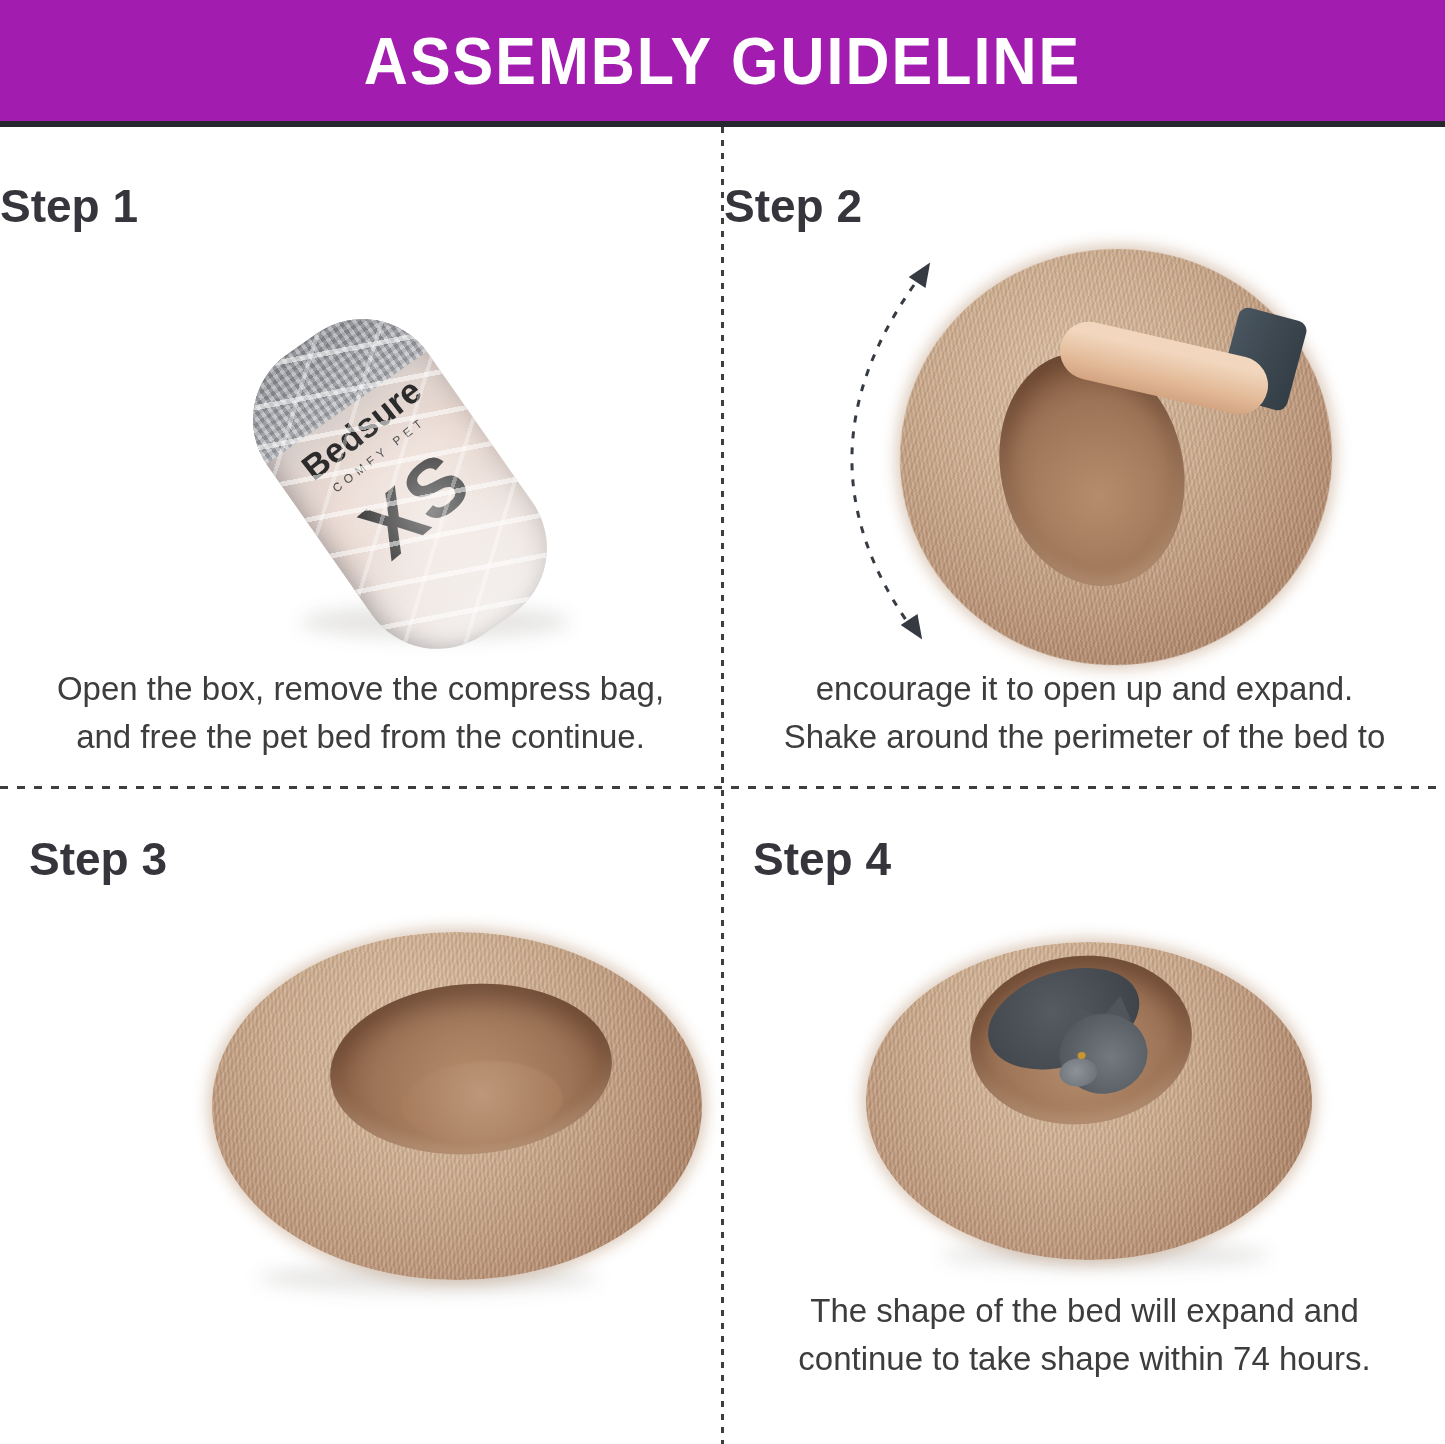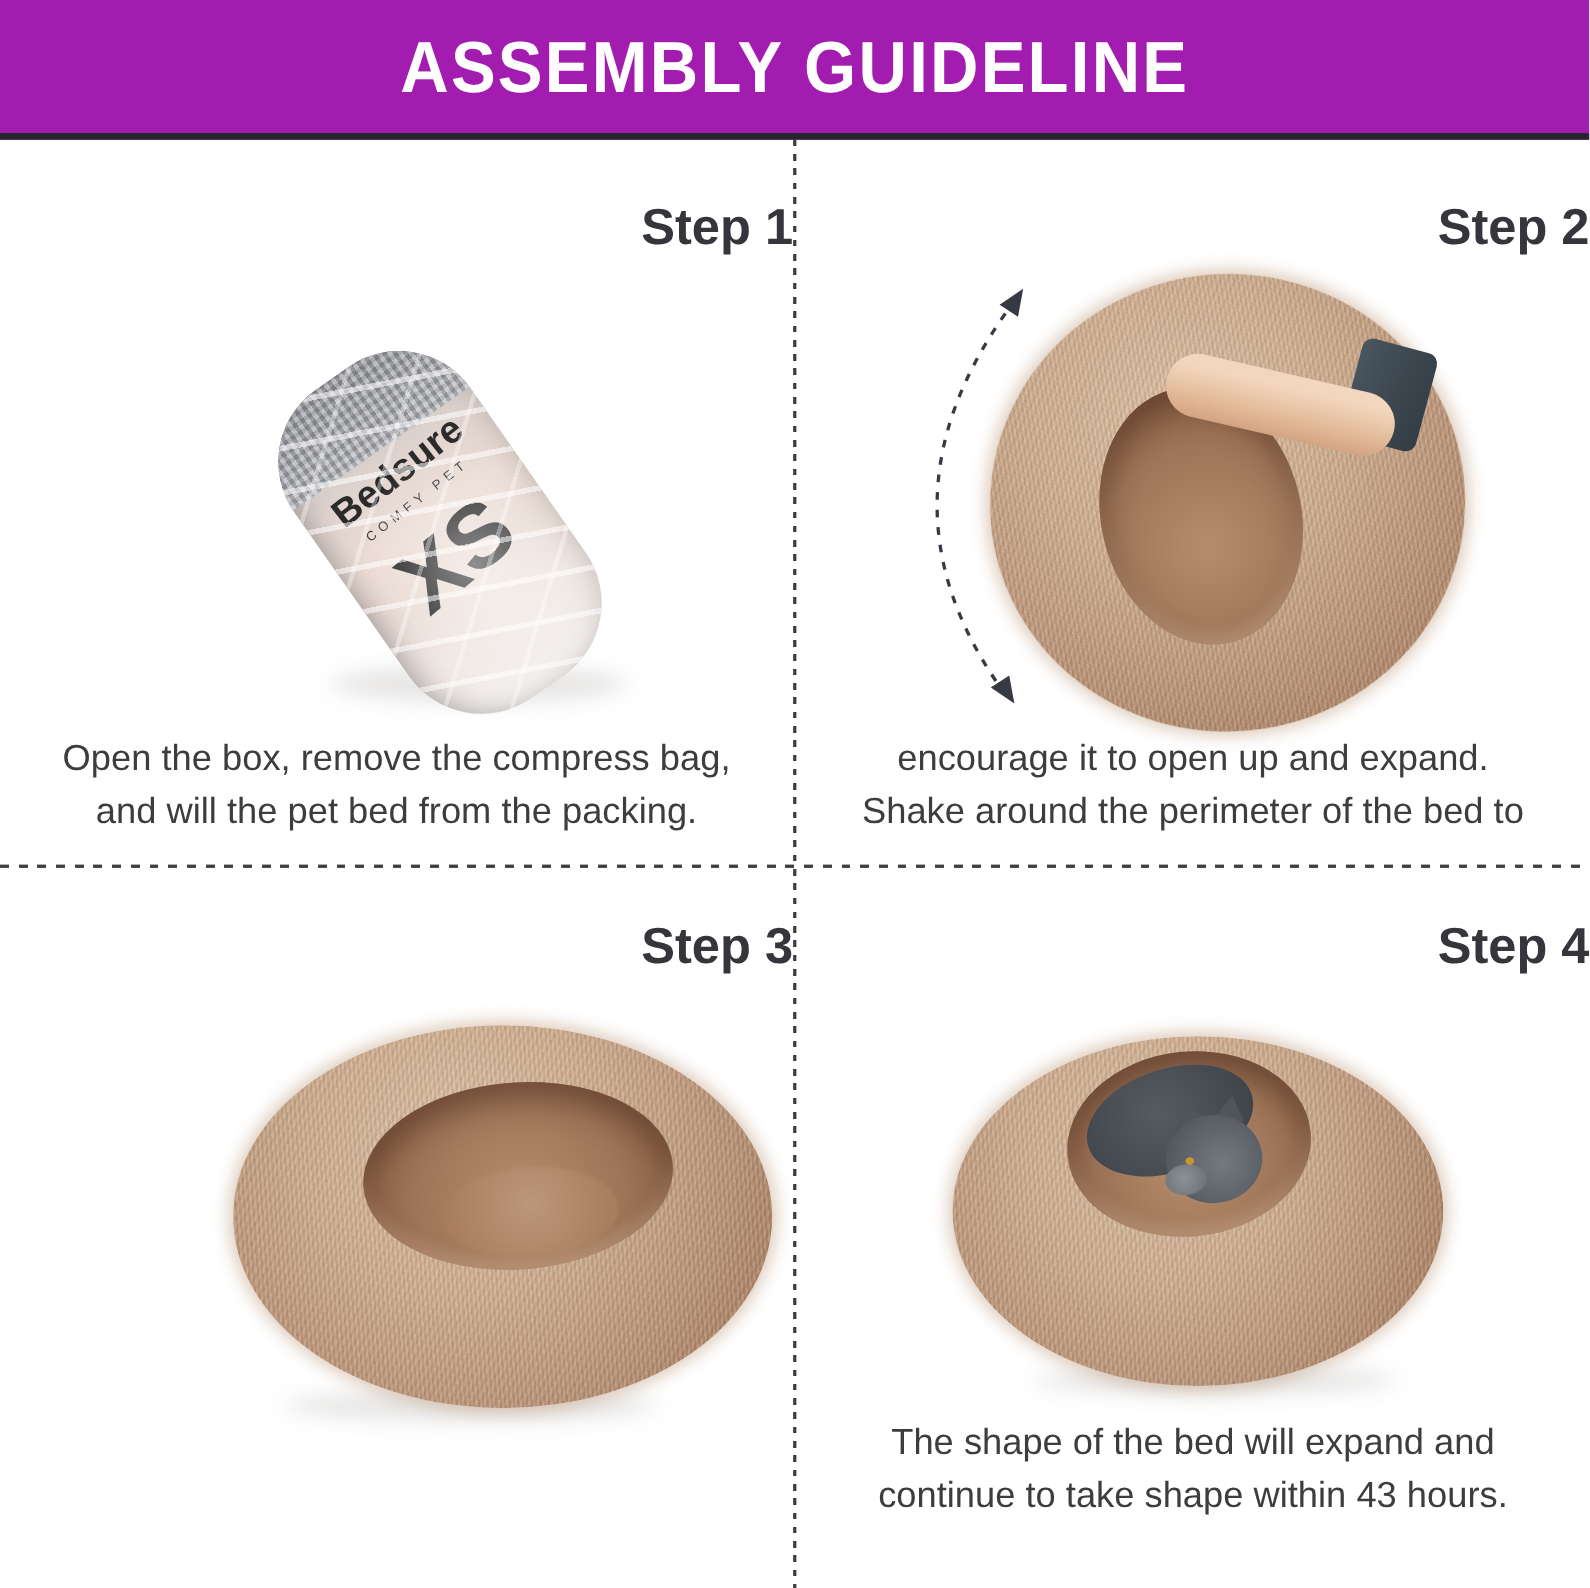--- a/index.html
+++ b/index.html
@@ -26,21 +26,21 @@
     position:absolute;left:0;top:786px;width:100%;height:3px;
     background:repeating-linear-gradient(to right,#3e3e3e 0 8px,transparent 8px 17px);
   }
   
   .quad{position:absolute;overflow:hidden;}
   .q1{left:0;top:127px;width:721px;height:659px;}
   .q2{left:724px;top:127px;width:721px;height:659px;}
   .q3{left:0;top:790px;width:721px;height:654px;}
   .q4{left:724px;top:790px;width:721px;height:654px;}
   .step-title{
-    text-align:right;font-size:46px;font-weight:bold;color:#35353b;
+    text-align:left;font-size:46px;font-weight:bold;color:#35353b;
     margin:0;padding-top:52px;
   }
   .q3 .step-title,.q4 .step-title{padding-top:42px;margin-left:29px;}
   .caption{
     position:absolute;left:0;width:100%;text-align:center;
     font-size:33px;color:#3d3d3d;line-height:48px;
   }
   .q1 .caption,.q2 .caption{top:538px;}
   .q3 .caption,.q4 .caption{top:497px;}
   
@@ -174,21 +174,21 @@
     <div class="pkg">
       <div class="pkg-cap"></div>
       <div class="pkg-brand">Bedsure</div>
       <div class="pkg-tagline">COMFY PET</div>
       <div class="pkg-size">XS</div>
       <div class="pkg-sheen"></div>
     </div>
 
     <div class="caption">
       <div>Open the box, remove the compress bag,</div>
-      <div>and will the pet bed from the packing.</div>
+      <div>and free the pet bed from the continue.</div>
     </div>
   </div>
 
   <div class="quad q2">
     <p class="step-title">Step 2</p>
 
     <svg class="arc-svg" width="160" height="390" viewBox="0 0 160 390">
       <path d="M 128 30 Q 8 200 120 365" fill="none" stroke="#363b43" stroke-width="3" stroke-dasharray="7 9"></path>
       <polygon points="0,-15 -10,9 10,9" transform="translate(136,20) rotate(33)" fill="#363b43"></polygon>
       <polygon points="0,-15 -10,9 10,9" transform="translate(128,372) rotate(147)" fill="#363b43"></polygon>
@@ -234,17 +234,17 @@
         <div class="cat-ear ear-l"></div>
         <div class="cat-ear ear-r"></div>
         <div class="cat-head"></div>
         <div class="cat-muzzle"></div>
         <div class="cat-eye"></div>
       </div>
     </div>
 
     <div class="caption">
       <div>The shape of the bed will expand and</div>
-      <div>continue to take shape within 43 hours.</div>
+      <div>continue to take shape within 74 hours.</div>
     </div>
   </div>
 
 </div>
 
 </body></html>

